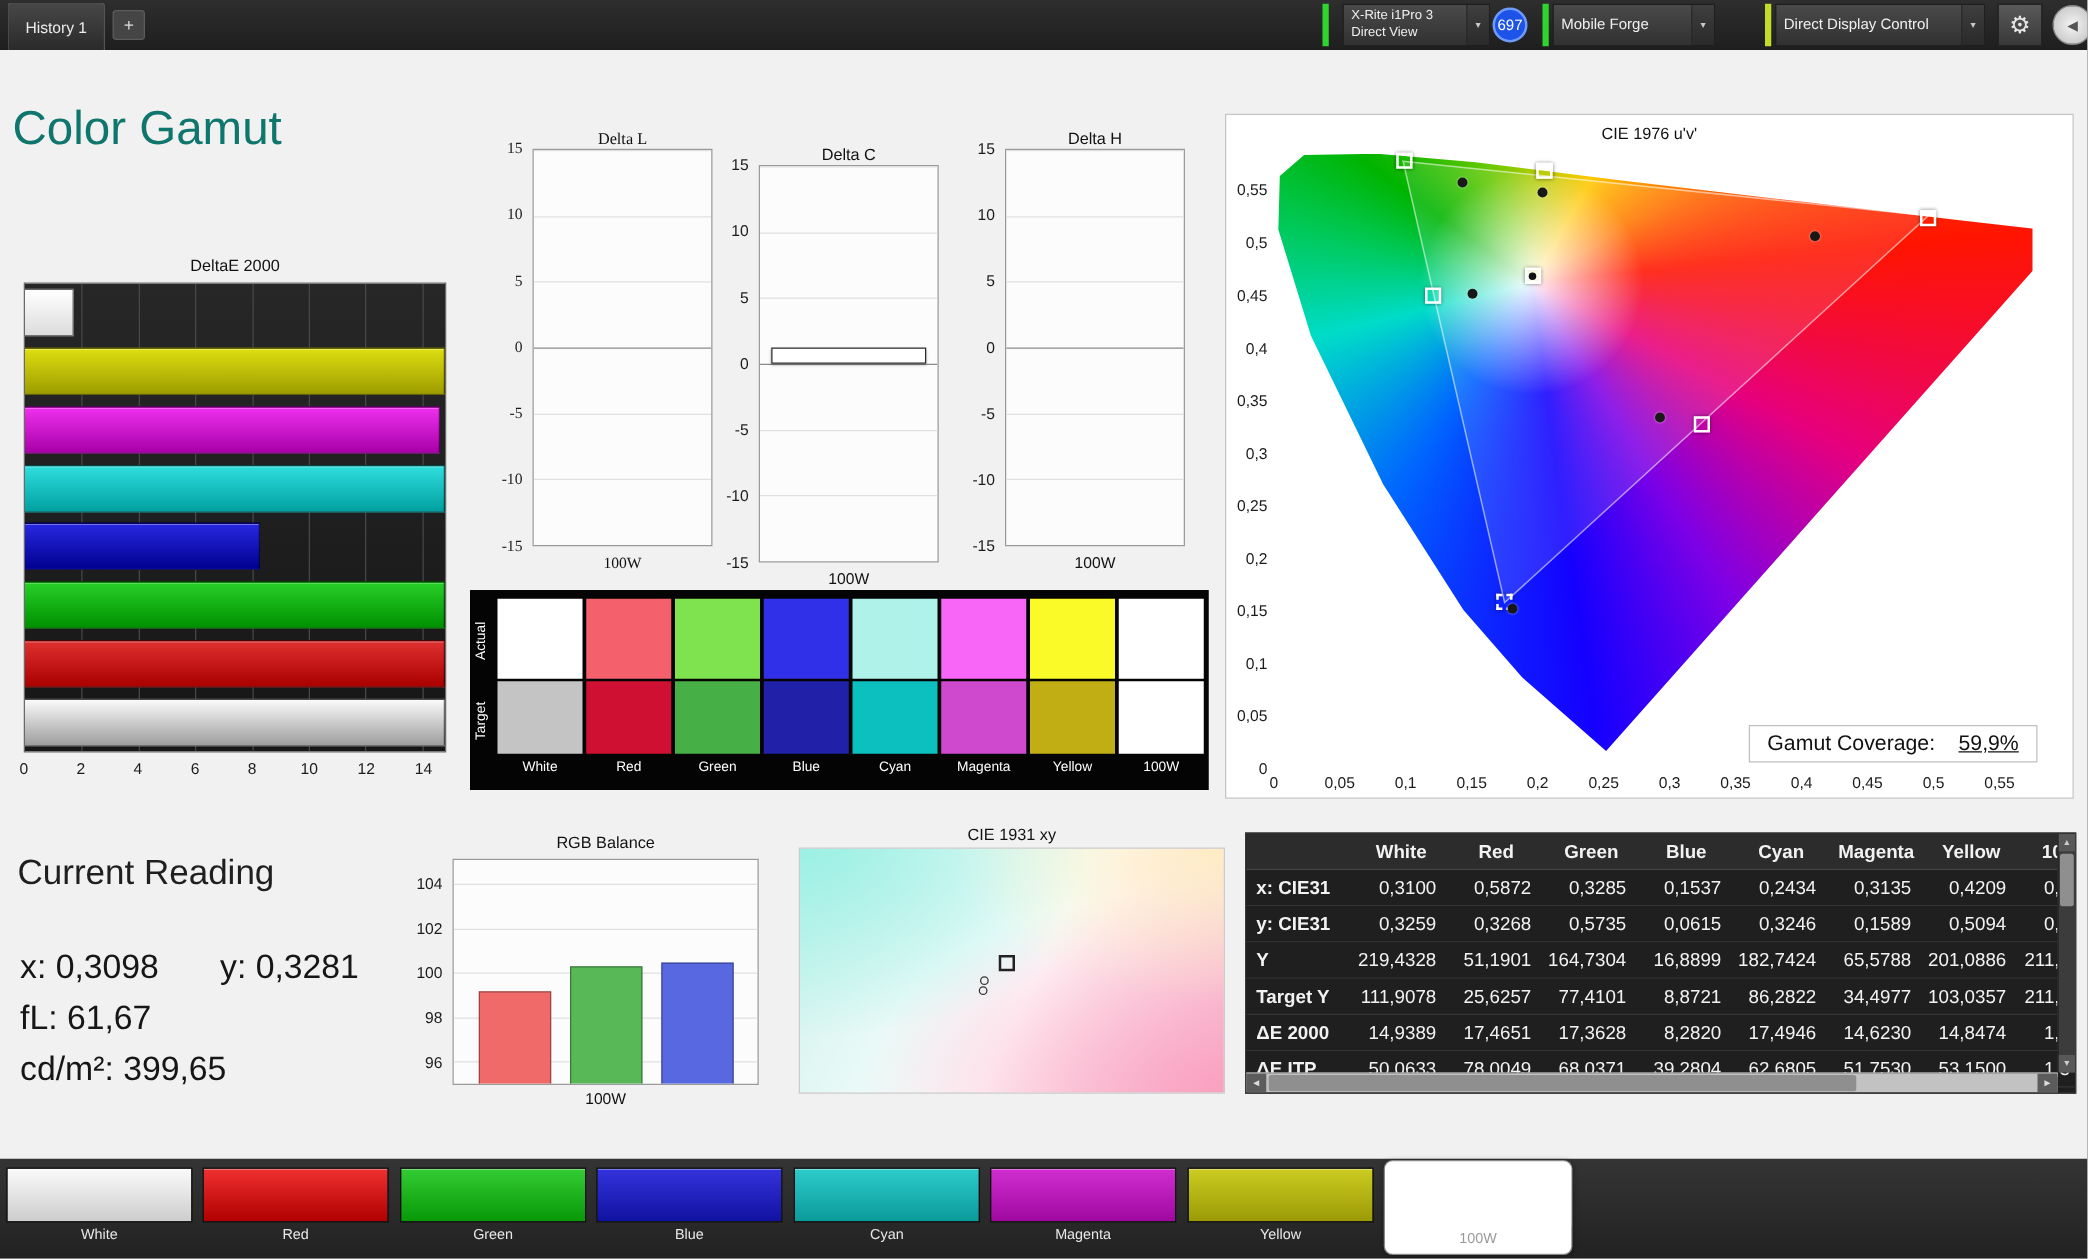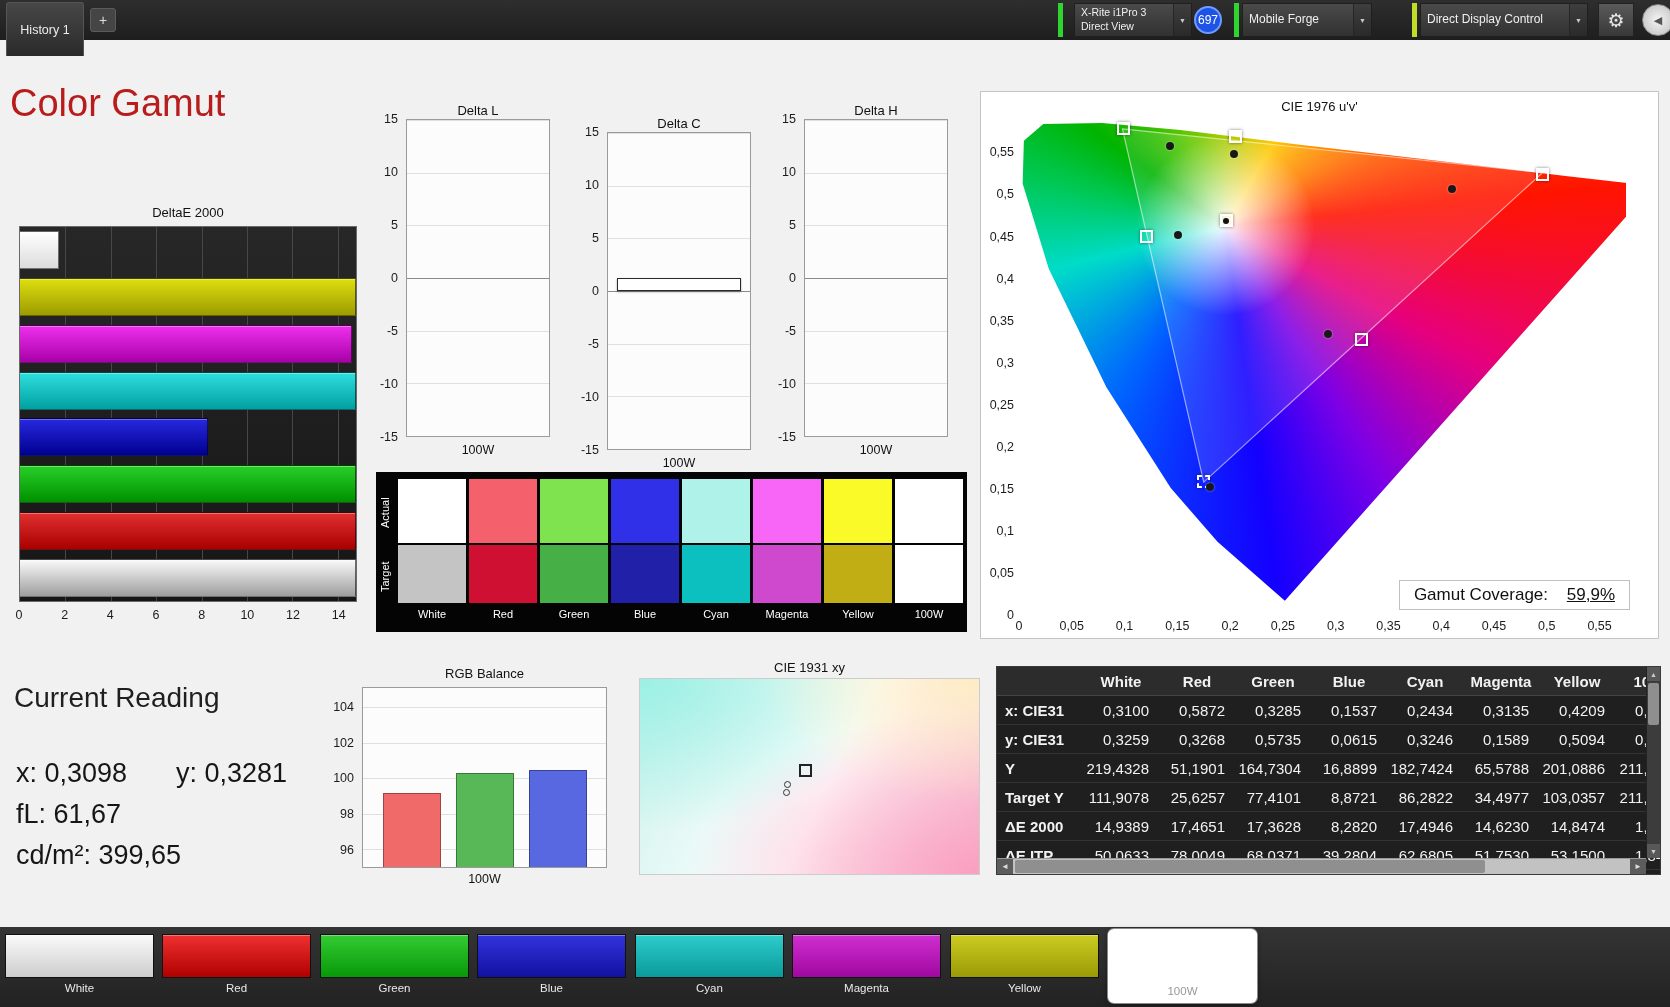--- a/index.html
+++ b/index.html
@@ -2,21 +2,21 @@
 <html><head>
 <meta charset="utf-8">
 <style>
   html,body{margin:0;padding:0;background:#888;}
   *{box-sizing:border-box;}
   .app{position:relative;width:1670px;height:1007px;overflow:hidden;background:#f1f1f1;
        font-family:"Liberation Sans",sans-serif;color:#1a1a1a;}
 
   
   .topbar{position:absolute;top:0;left:0;right:0;height:40px;background:linear-gradient(#2e2e2e,#1e1e1e);}
-  .tab{position:absolute;left:6px;top:2px;width:78px;height:54px;background:linear-gradient(#474747,#2a2a2a);
+  .tab{position:absolute;left:6px;top:2px;width:78px;height:38px;background:linear-gradient(#474747,#2a2a2a);
        border:1px solid #555;border-bottom:none;border-radius:3px 3px 0 0;color:#ececec;font-size:12.5px;
        display:flex;align-items:center;justify-content:center;cursor:default;}
   .plus-tab{position:absolute;left:90px;top:8px;width:26px;height:24px;background:#454545;border:1px solid #5c5c5c;
        border-radius:3px;color:#ddd;font-size:14px;display:flex;align-items:center;justify-content:center;}
   .accent{position:absolute;top:3px;width:5px;height:34px;}
   .a1{left:1058px;background:#2fd42f;}
   .a2{left:1234px;background:#2fd42f;}
   .a3{left:1412px;background:#c3dc28;}
   .dd{position:absolute;top:3px;height:34px;background:linear-gradient(#4a4a4a,#313131);border:1px solid #1f1f1f;
       color:#f0f0f0;display:flex;align-items:stretch;}
@@ -29,42 +29,42 @@
   .dd-display{left:1420px;width:168px;}
   .badge{position:absolute;left:1194px;top:6px;width:28px;height:28px;border-radius:50%;background:#1d53e6;
       border:2px solid #6f9bff;color:#fff;font-size:12px;display:flex;align-items:center;justify-content:center;}
   .gear-btn{position:absolute;left:1598px;top:3px;width:36px;height:34px;background:linear-gradient(#5a5a5a,#383838);
       border:1px solid #222;color:#e6e6e6;font-size:19px;display:flex;align-items:center;justify-content:center;}
   .corner-btn{position:absolute;left:1642px;top:4px;width:32px;height:32px;border-radius:50%;
       background:radial-gradient(#f4f4f4,#bdbdbd);border:1px solid #8a8a8a;color:#555;font-size:11px;
       display:flex;align-items:center;justify-content:center;}
 
   
-  .page-title{position:absolute;left:10px;top:82px;font-size:38px;font-weight:400;color:#b91c1c;}
+  .page-title{position:absolute;left:10px;top:82px;font-size:38px;font-weight:400;color:#0f766e;}
   .chart-title{font-size:13px;color:#111;text-align:center;}
   .cr-head{position:absolute;left:14px;top:682px;font-size:28px;color:#1f1f1f;}
   .cr-line{position:absolute;font-size:27px;color:#161616;}
   .cr-x{left:16px;top:758px;} .cr-y{left:176px;top:758px;}
   .cr-fl{left:16px;top:799px;} .cr-cd{left:16px;top:840px;}
 
   
   #deltae{position:absolute;left:19px;top:205px;width:338px;height:425px;}
   #deltae .chart-title{position:absolute;left:0;top:0;width:338px;}
   #deltae-plot{position:absolute;left:0;top:21px;width:338px;height:376px;background:linear-gradient(#272727,#161616);
       border:1px solid #6a6a6a;overflow:hidden;}
   .vgrid{position:absolute;top:0;bottom:0;width:1px;background:#474747;}
   .debars{position:absolute;left:0;top:4px;bottom:4px;right:0;display:flex;flex-direction:column;justify-content:space-between;}
   .debar{height:38px;border:1px solid rgba(0,0,0,0.55);border-left:none;box-shadow:inset 0 1px rgba(255,255,255,0.35);}
   #deltae-xaxis{position:absolute;left:0;top:403px;width:338px;height:18px;}
   .xlab{position:absolute;transform:translateX(-50%);font-size:12.5px;color:#1c1c1c;white-space:nowrap;}
   .ylab{position:absolute;right:4px;transform:translateY(-50%);font-size:12.5px;color:#1c1c1c;white-space:nowrap;}
 
   
   .dblock{position:absolute;width:182px;height:358px;}
-  #dl{left:368px;top:103px;} #dc{left:569px;top:116px;} #dh{left:766px;top:103px;}
+  #dl{left:388px;top:103px;font-family:Liberation Serif, serif;} #dc{left:569px;top:116px;} #dh{left:766px;top:103px;}
   .dblock .chart-title{position:absolute;left:38px;top:0;width:144px;}
   .dylabels{position:absolute;left:0;top:16px;width:34px;height:318px;}
   .dplot{position:absolute;left:38px;top:16px;width:144px;height:318px;background:#fcfcfc;border:1px solid #9a9a9a;overflow:hidden;}
   .hgrid{position:absolute;left:0;right:0;height:1px;background:#e0e0e0;}
   .hgrid.zero{background:#8a8a8a;}
   .dbar{position:absolute;left:9px;right:9px;background:#fff;border:1px solid #2a2a2a;box-shadow:0 1px 2px rgba(0,0,0,0.35);}
   .dunit{position:absolute;left:38px;top:340px;width:144px;text-align:center;font-size:12.5px;color:#111;}
 
   
   #compare{position:absolute;left:376px;top:472px;width:591px;height:160px;background:#040404;}

